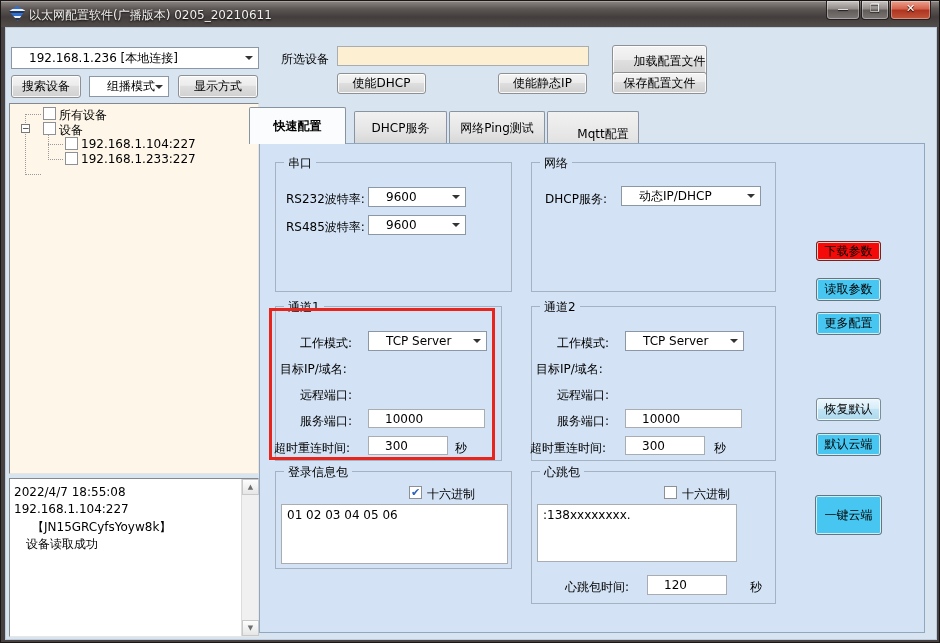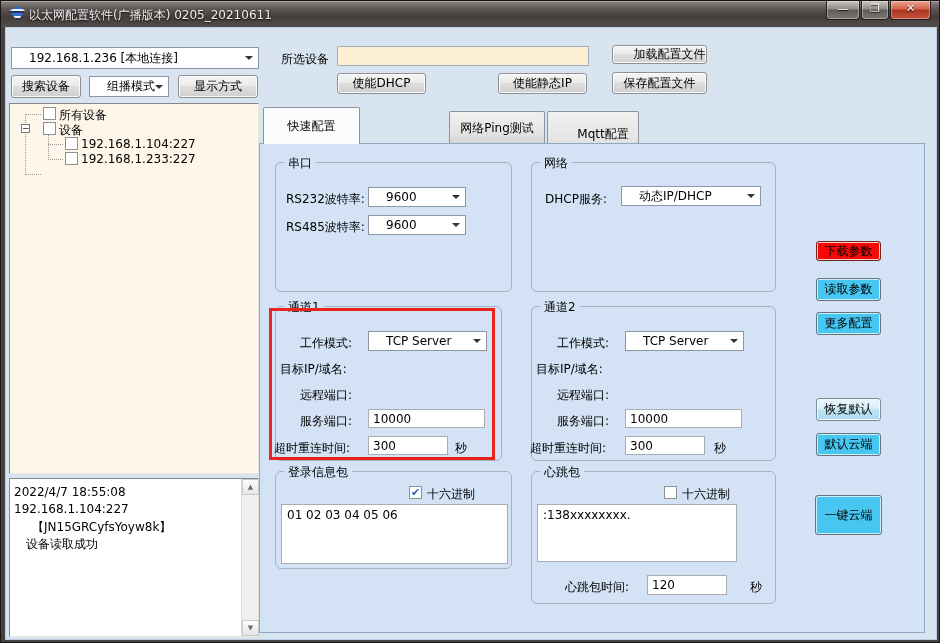--- a/index.html
+++ b/index.html
@@ -25,26 +25,26 @@
     border:1px solid #8e9094; border-radius:3px; box-shadow:inset 0 0 0 1px rgba(255,255,255,.85);
     text-align:center; font-size:12px; cursor:default; display:flex; align-items:center; justify-content:center; white-space:nowrap; }
   .btn-cyan { background:#46c6f0; border-color:#67747c; box-shadow:inset 0 0 0 1px #cdeefb; }
   .btn-red  { background:#f50a0a; border-color:#6e2620; box-shadow:inset 0 0 0 1px #ffc9c4; }
   .btn-ice  { background:linear-gradient(180deg,#edf7fd 0%,#d6edf8 45%,#c0e3f4 50%,#abd9ef 100%); border-color:#7a8d99; box-shadow:inset 0 0 0 1px #f4fbfe; }
 
   .combo { position:absolute; background:#fff; border:1px solid #8b97a5; display:flex; align-items:center; padding-left:17px; font-size:12px; white-space:nowrap; overflow:hidden; }
   .combo .arrow { position:absolute; right:5px; top:50%; margin-top:-2px; width:0; height:0;
     border-left:4px solid transparent; border-right:4px solid transparent; border-top:4px solid #333; }
 
-  .tbox { position:absolute; background:#fff; border:1px solid #a9acb1; font-family:"DejaVu Sans","Liberation Sans",sans-serif; font-size:12px; padding:1px 4px; }
+  .tbox { position:absolute; background:#fff; border:1px solid #a9acb1; font-family:"DejaVu Sans","Liberation Sans",sans-serif; font-size:12px; padding:1px 16px; }
   textarea.tbox { resize:none; padding:3px 5px; line-height:15px; }
 
   .lbl { position:absolute; font-size:12px; white-space:nowrap; }
 
-  .group { position:absolute; border:1px solid #a5b2c2; border-radius:6px;text-decoration:underline; }
+  .group { position:absolute; border:1px solid #a5b2c2; border-radius:0;text-decoration:underline; }
   .group-title { position:absolute; top:-8px; left:8px; background:#d3e2f4; padding:0 4px; font-size:12px; white-space:nowrap; }
 
   .tree-panel { position:absolute; left:8px; top:102px; width:250px; height:371px; background:#fdf6e9;
     border:1px solid; border-color:#85888d #e9e6df #e9e6df #85888d; }
   .tree-row { position:absolute; height:14px; }
   .cb { position:absolute; width:13px; height:13px; background:#fff; border:1px solid #8d9095; display:flex; align-items:center; justify-content:center; }
   .cb span { color:#2d63b8; font-size:11px; line-height:11px; font-weight:bold; }
   .expander { position:absolute; width:9px; height:9px; background:#fff; border:1px solid #787878; text-align:center; line-height:7px; font-size:9px; color:#222; }
   .dot-h { position:absolute; border-top:1px dotted #9a9a9a; }
   .dot-v { position:absolute; border-left:1px dotted #9a9a9a; }
@@ -122,26 +122,27 @@
     <div class="log-line" style="left:22px;top:40px;">【JN15GRCyfsYoyw8k】</div>
     <div class="log-line" style="left:16px;top:57px;">设备读取成功</div>
     <div class="vscroll">
       <div class="sb-btn" style="top:0;"><span>▲</span></div>
       <div class="sb-btn" style="bottom:0;top:auto;"><span>▼</span></div>
     </div>
   </div>
 
   <span class="lbl" style="left:280px;top:50px;">所选设备</span>
   <input class="tbox" style="left: 336px; top: 45px; width: 252px; height: 20px; background: rgb(252, 239, 210);" value="">
-  <div class="btn" style="left:611px;top:44px;width:95px;height:19px;padding-left:20px;">加载配置文件</div>
+  <div class="btn" style="left:611px;top:44px;width:95px;height:33px;padding-left:20px;">加载配置文件</div>
   <div class="btn" style="left:336px;top:72px;width:89px;height:21px;">使能DHCP</div>
   <div class="btn" style="left:497px;top:72px;width:89px;height:21px;">使能静态IP</div>
   <div class="btn" style="left:611px;top:71px;width:95px;height:22px;">保存配置文件</div>
 
-  <div class="tab active" style="left:262px;top:106px;width:97px;height:37px;">快速配置</div>
+  <div class="tab active" style="left:248px;top:106px;width:97px;height:37px;font-weight:bold;">快速配置</div>
+  <div class="tab" style="left:353px;top:110px;width:93px;height:33px;">DHCP服务</div>
   <div class="tab" style="left:448px;top:110px;width:96px;height:33px;">网络Ping测试</div>
   <div class="tab" style="left:546px;top:110px;width:92px;height:45px;padding-left:20px;">Mqtt配置</div>
   <div class="tab-panel"></div>
 
   <div class="group" style="left:274px;top:161px;width:237px;height:130px;z-index:3;">
     <span class="group-title">串口</span>
     <span class="lbl" style="left:10px;top:28px;">RS232波特率:</span>
     <div class="combo" style="left:92px;top:24px;width:98px;height:20px;">
       <span>9600</span>
       <span class="arrow"></span>

